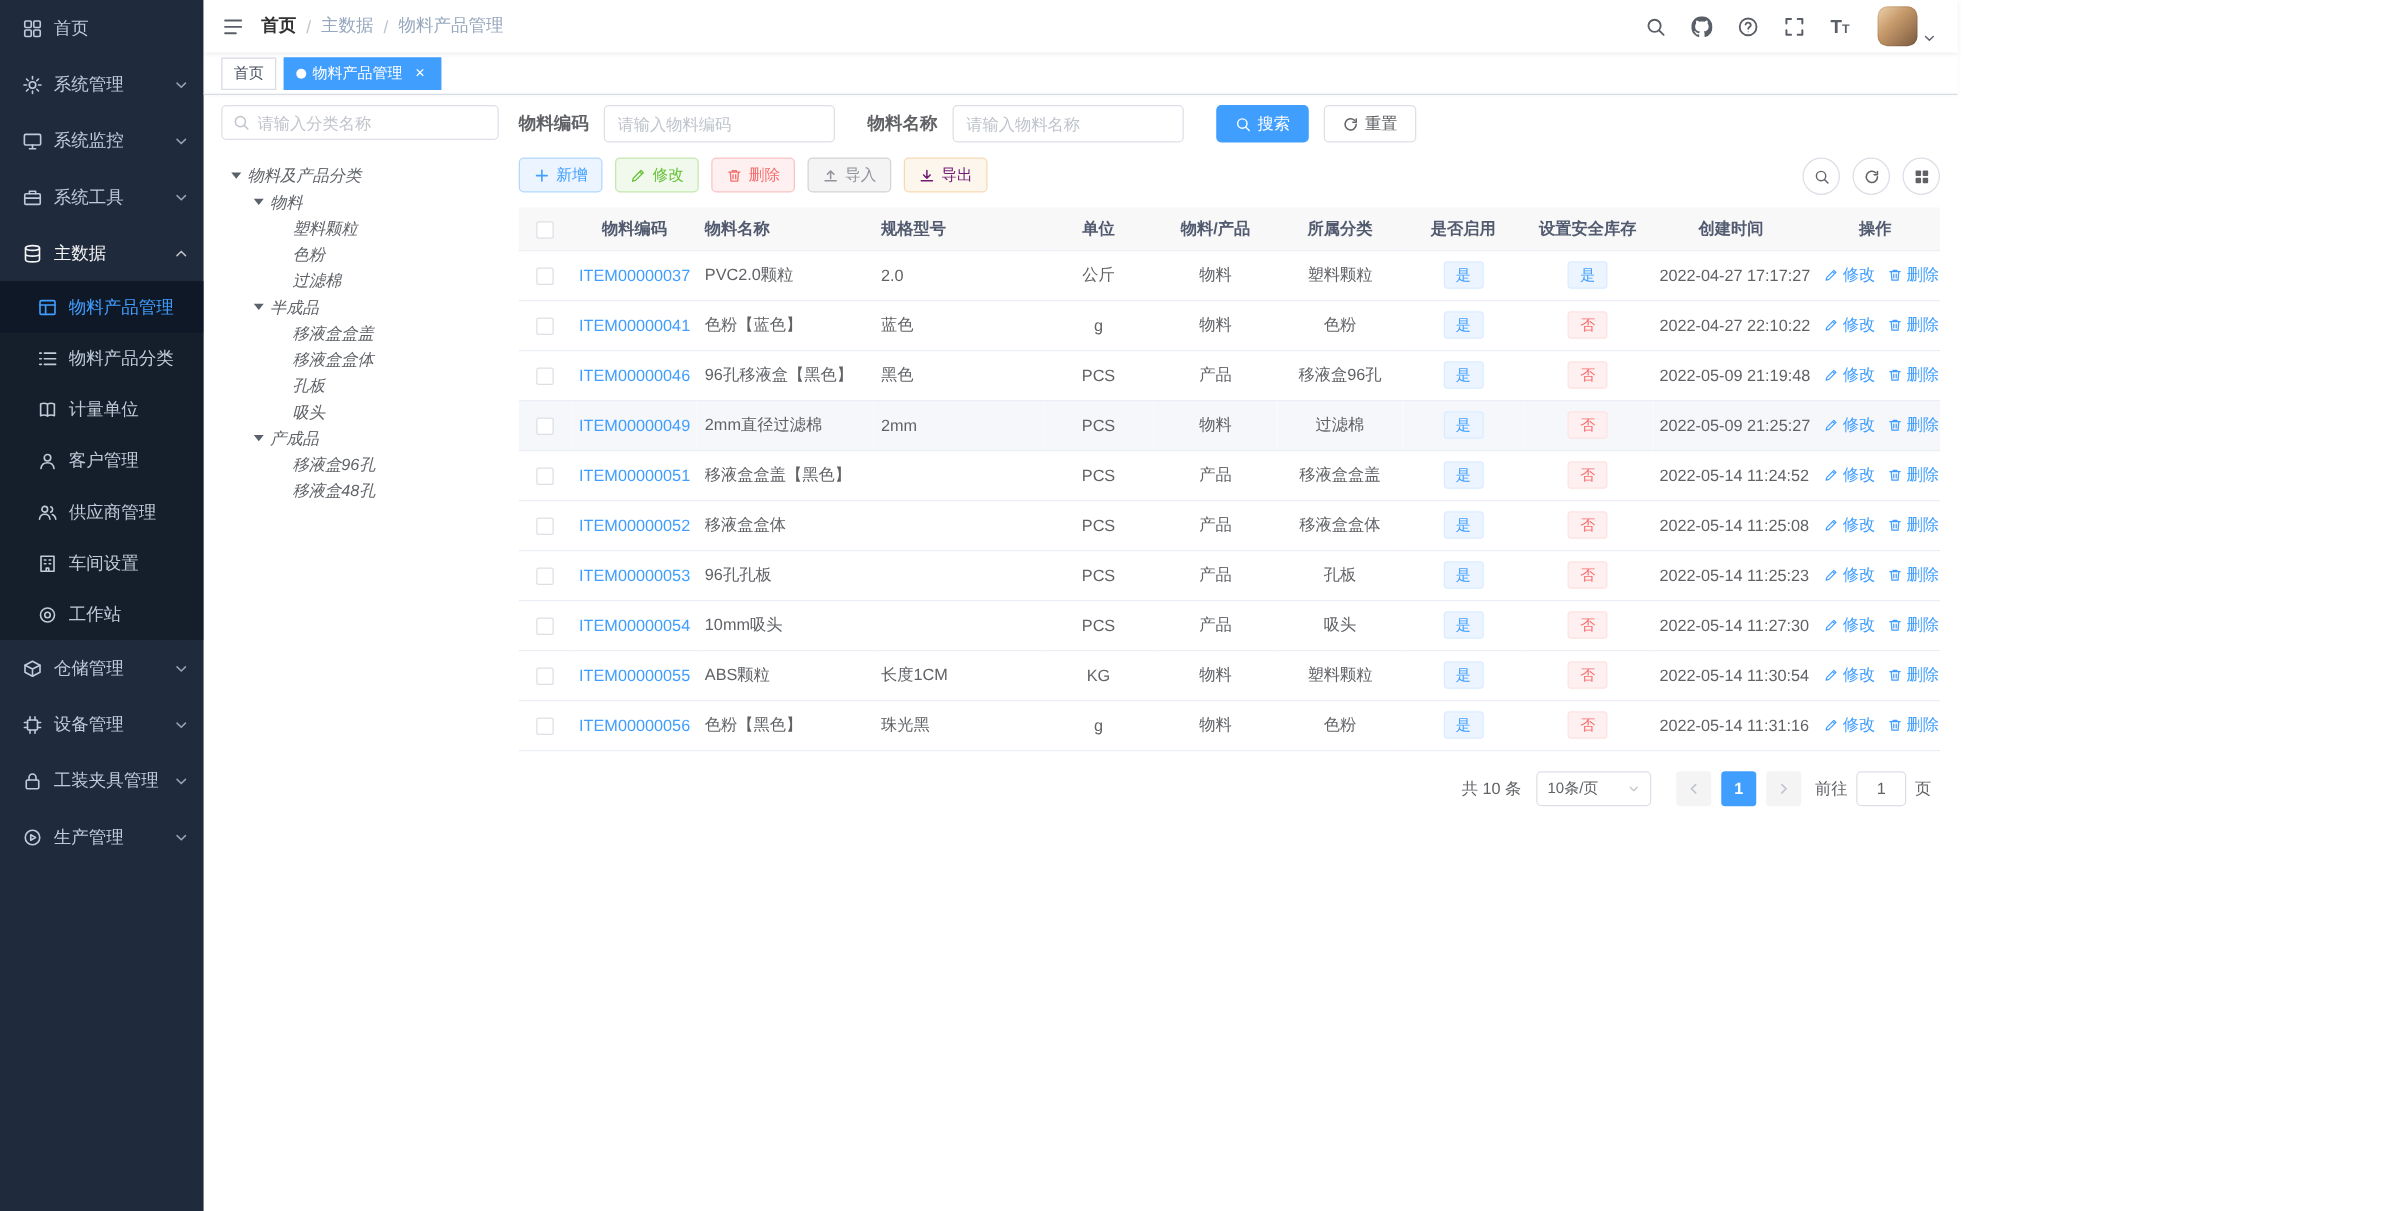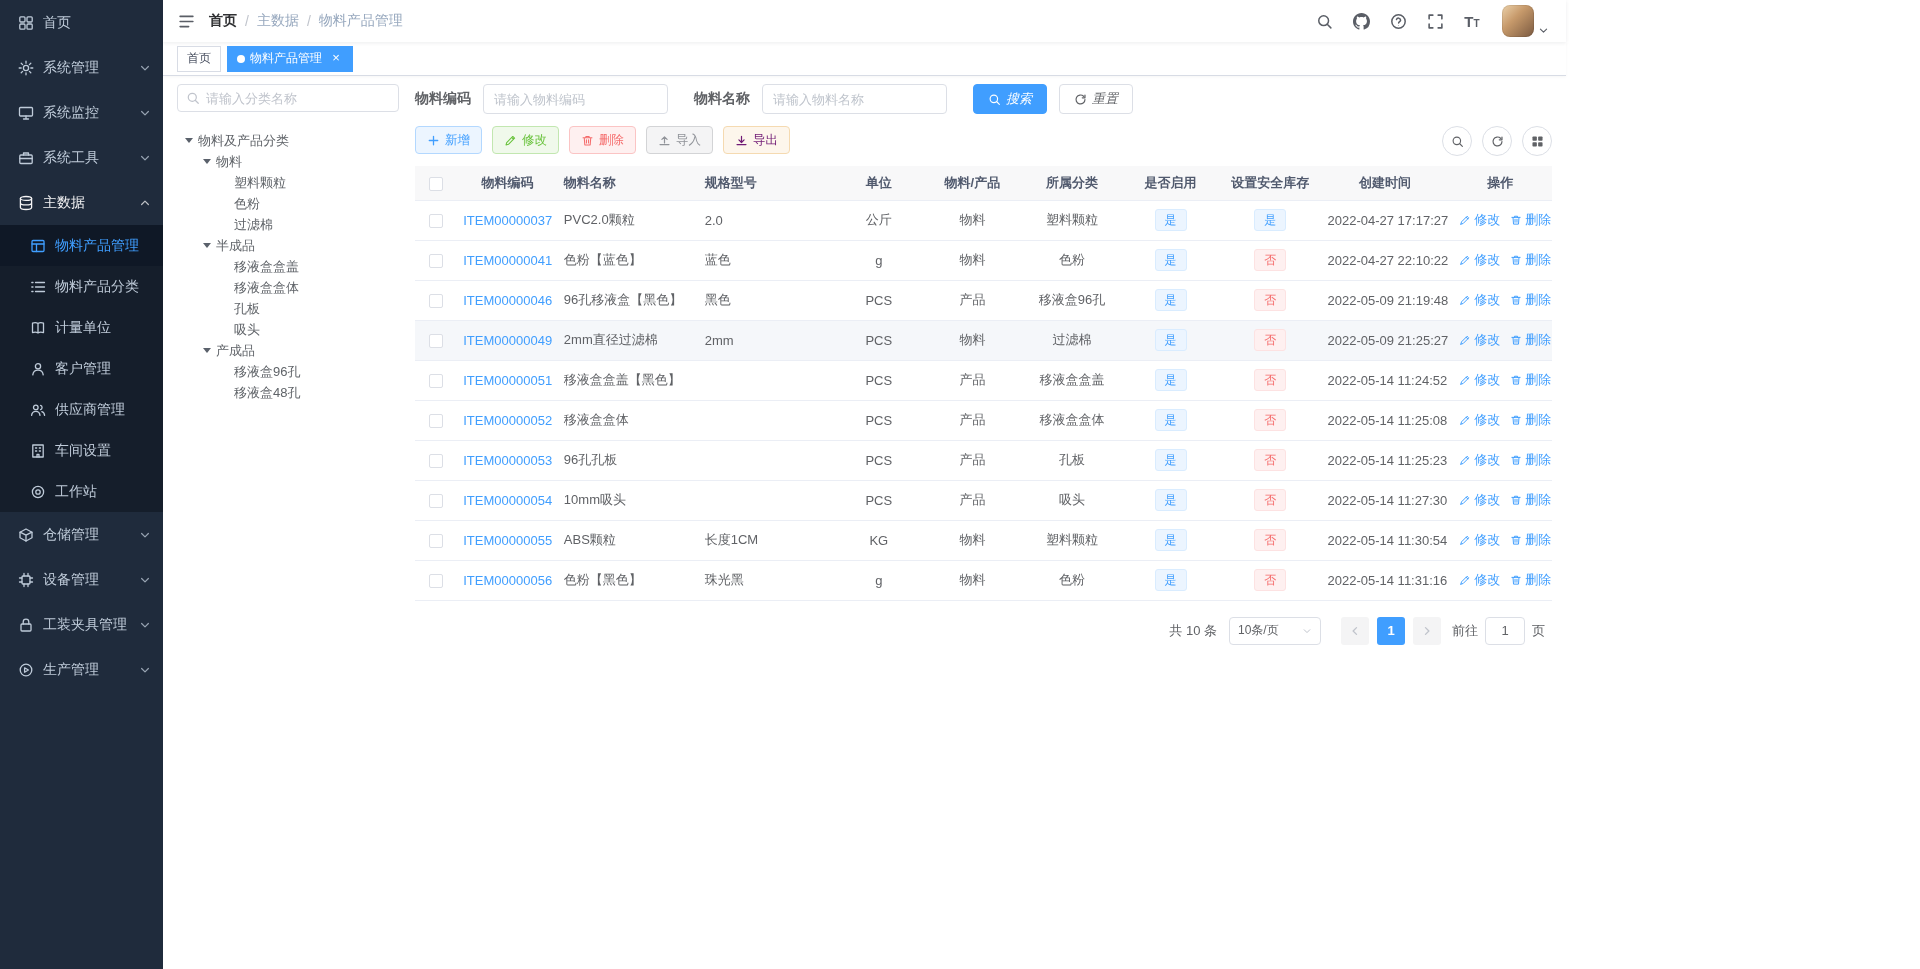--- a/index.html
+++ b/index.html
@@ -47,31 +47,31 @@
   .tab-close{margin-left:2px;width:14px;height:14px;line-height:12px;text-align:center;border-radius:50%;font-size:13px;}
 
   
   .content{flex:1;display:flex;gap:16px;padding:8px 14px 14px;align-items:flex-start;}
   .tree-panel{flex:0 0 222px;width:222px;}
   .tree-search{height:28px;border:1px solid #dcdfe6;border-radius:4px;display:flex;align-items:center;gap:6px;padding:0 8px;color:#c0c4cc;background:#fff;}
   .ts-ic{width:14px;height:14px;display:inline-flex;}
   .tree-search input{border:none;outline:none;flex:1;min-width:0;font-size:13px;color:#606266;font-family:inherit;background:transparent;}
   .tree-search input::placeholder{color:#c0c4cc;}
   .tree{margin-top:18px;}
-  .tree-node{height:21px;display:flex;align-items:center;font-size:13px;color:#5f6368;cursor:pointer;white-space:nowrap;}
+  .tree-node{height:21px;display:flex;align-items:center;font-size:13px;color:#5f6368;cursor:pointer;white-space:nowrap;font-style:italic;}
   .tree-caret{width:0;height:0;border-left:4.5px solid transparent;border-right:4.5px solid transparent;border-top:5.5px solid #5a616b;margin-right:5px;flex:0 0 auto;}
   .tree-caret.ph{border-top-color:transparent;}
 
   .table-panel{flex:1;min-width:0;}
   .filter-row{display:flex;align-items:center;margin-bottom:12px;}
   .f-label{font-weight:700;color:#606266;font-size:14px;margin-right:12px;white-space:nowrap;}
   .f-input{width:185px;height:30px;border:1px solid #dcdfe6;border-radius:4px;padding:0 10px;font-size:13px;color:#606266;margin-right:26px;outline:none;font-family:inherit;}
   .f-input::placeholder{color:#bfc4cc;}
   .btn{display:inline-flex;align-items:center;justify-content:center;gap:5px;border-radius:4px;cursor:pointer;border:1px solid #dcdfe6;background:#fff;color:#606266;font-family:inherit;white-space:nowrap;}
-  .filter-row .btn{height:30px;padding:0 14px;font-size:13px;margin-right:12px;font-style:italic;}
+  .filter-row .btn{height:30px;padding:0 14px;font-size:13px;margin-right:12px;}
   .btn-primary{background:#409eff;border-color:#409eff;color:#fff;}
   .b-ic{width:13px;height:13px;display:inline-flex;}
   .b-ic svg{width:100%;height:100%;}
 
   .toolbar{display:flex;align-items:flex-start;margin-bottom:10px;}
   .toolbar .btn{height:28px;padding:0 11px;font-size:12.5px;margin-right:10px;}
   .plain-primary{color:#409eff;background:#ecf5ff;border-color:#b3d8ff;}
   .plain-success{color:#67c23a;background:#f0f9eb;border-color:#c2e7b0;}
   .plain-danger{color:#f56c6c;background:#fef0f0;border-color:#fbc4c4;}
   .plain-info{color:#909399;background:#f4f4f5;border-color:#d3d4d6;}

